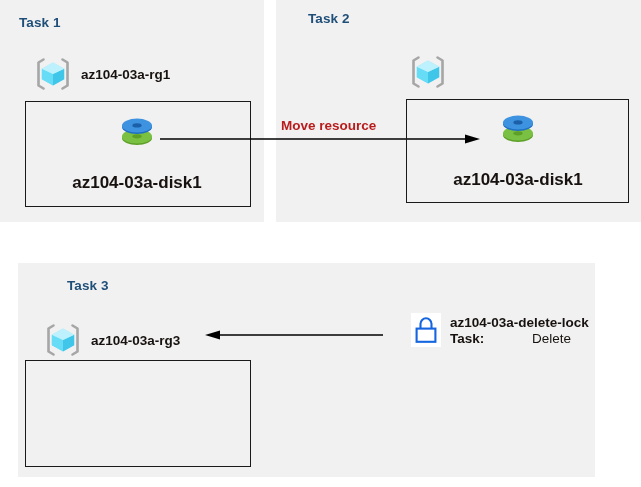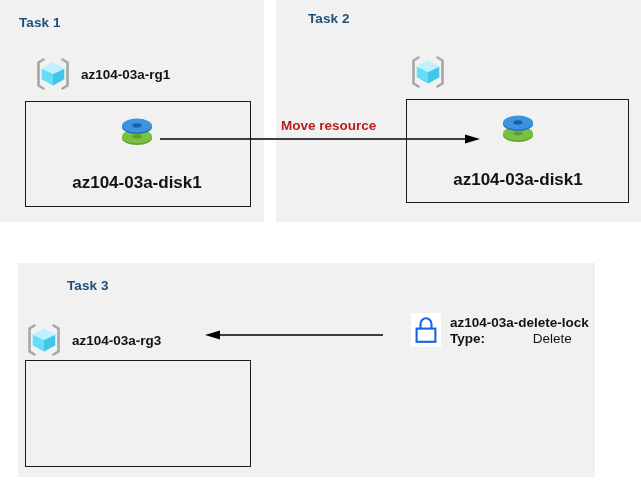--- a/index.html
+++ b/index.html
@@ -55,21 +55,21 @@
   
   .rg-row {
     position: absolute;
     display: flex;
     align-items: center;
     gap: 8px;
     white-space: nowrap;
   }
   #rg-row-1 { left: 33px;  top: 54px;  }
   #rg-row-2 { left: 408px; top: 52px;  }
-  #rg-row-3 { left: 24px;  top: 320px; text-align: center; }
+  #rg-row-3 { left: 43px;  top: 320px; text-align: center; }
 
   .rg-label {
     font-size: 13.5px;
     font-weight: bold;
     color: #17120f;
   }
 
   
   .rg-icon { width: 40px; height: 40px; display: block; }
 
@@ -242,19 +242,19 @@
   <div id="lock-block">
     <span class="lock-icon-wrap">
       <svg class="lock-icon" viewBox="0 0 26 30" aria-hidden="true">
         <path d="M7.5 13.5 V8.8 A5.5 5.5 0 0 1 18.5 8.8 V13.5" fill="none" stroke="#1565e0" stroke-width="2.1"></path>
         <rect x="3.6" y="13.6" width="18.8" height="13.2" fill="none" stroke="#1565e0" stroke-width="2.1"></rect>
       </svg>
     </span>
     <span class="lock-text">
       <div class="lock-name">az104-03a-delete-lock</div>
       <div class="lock-type-line">
-        <span class="lock-type-key">Type:</span>
+        <span class="lock-type-key">Task:</span>
         <span class="lock-type-val">Delete</span>
       </div>
     </span>
   </div>
 
 </div>
 
 </body></html>

